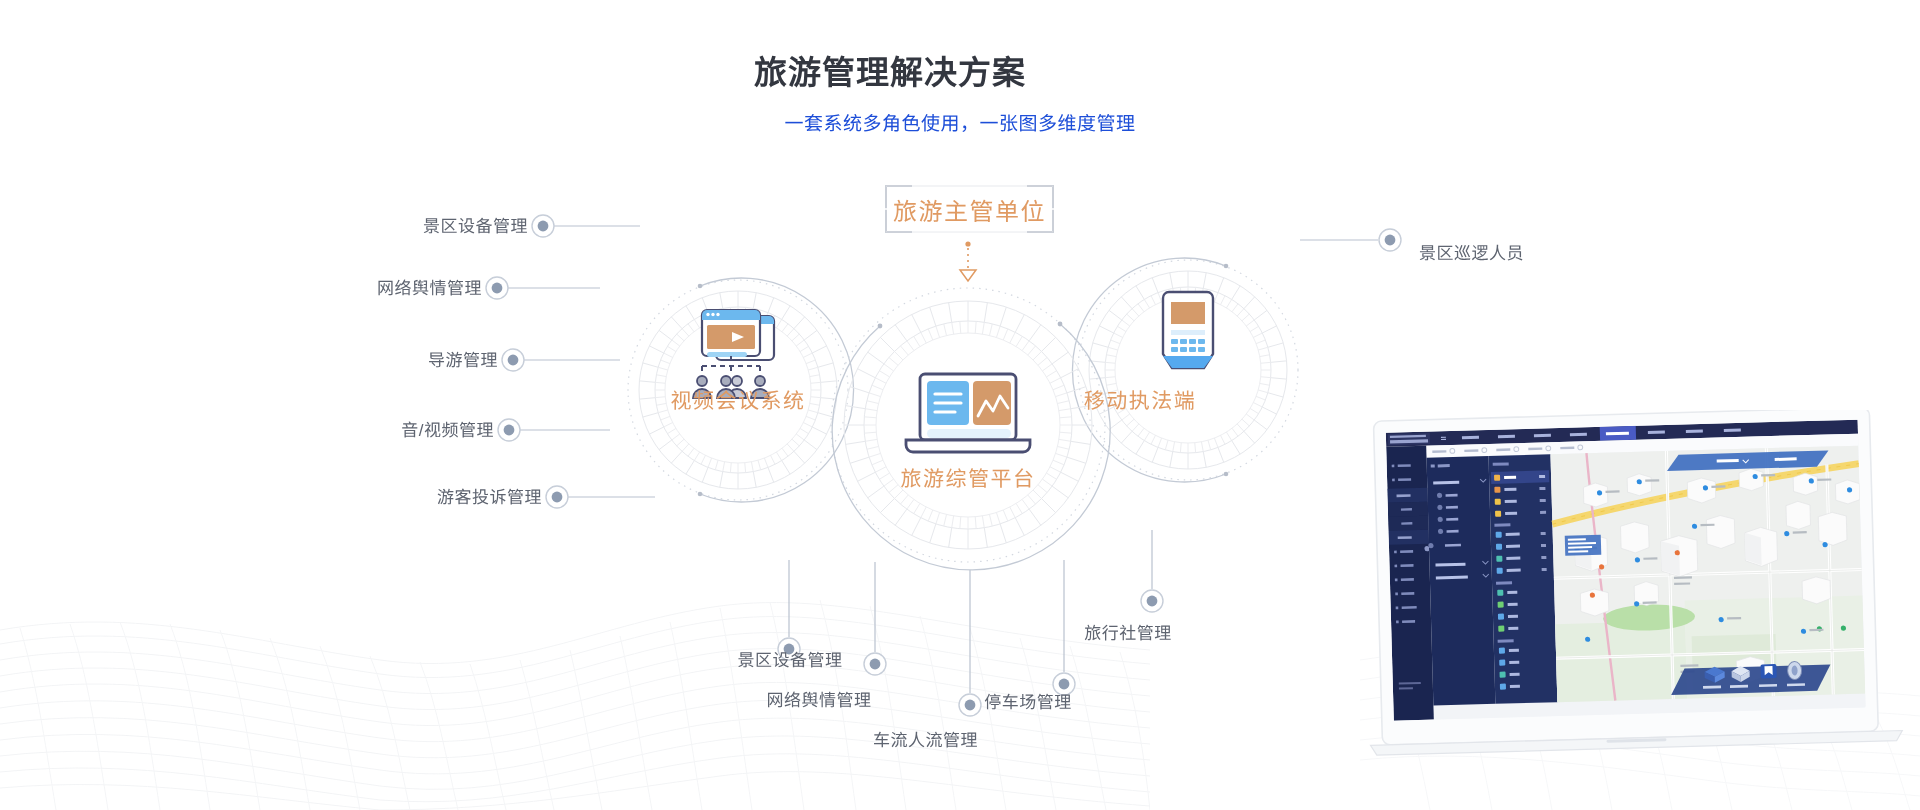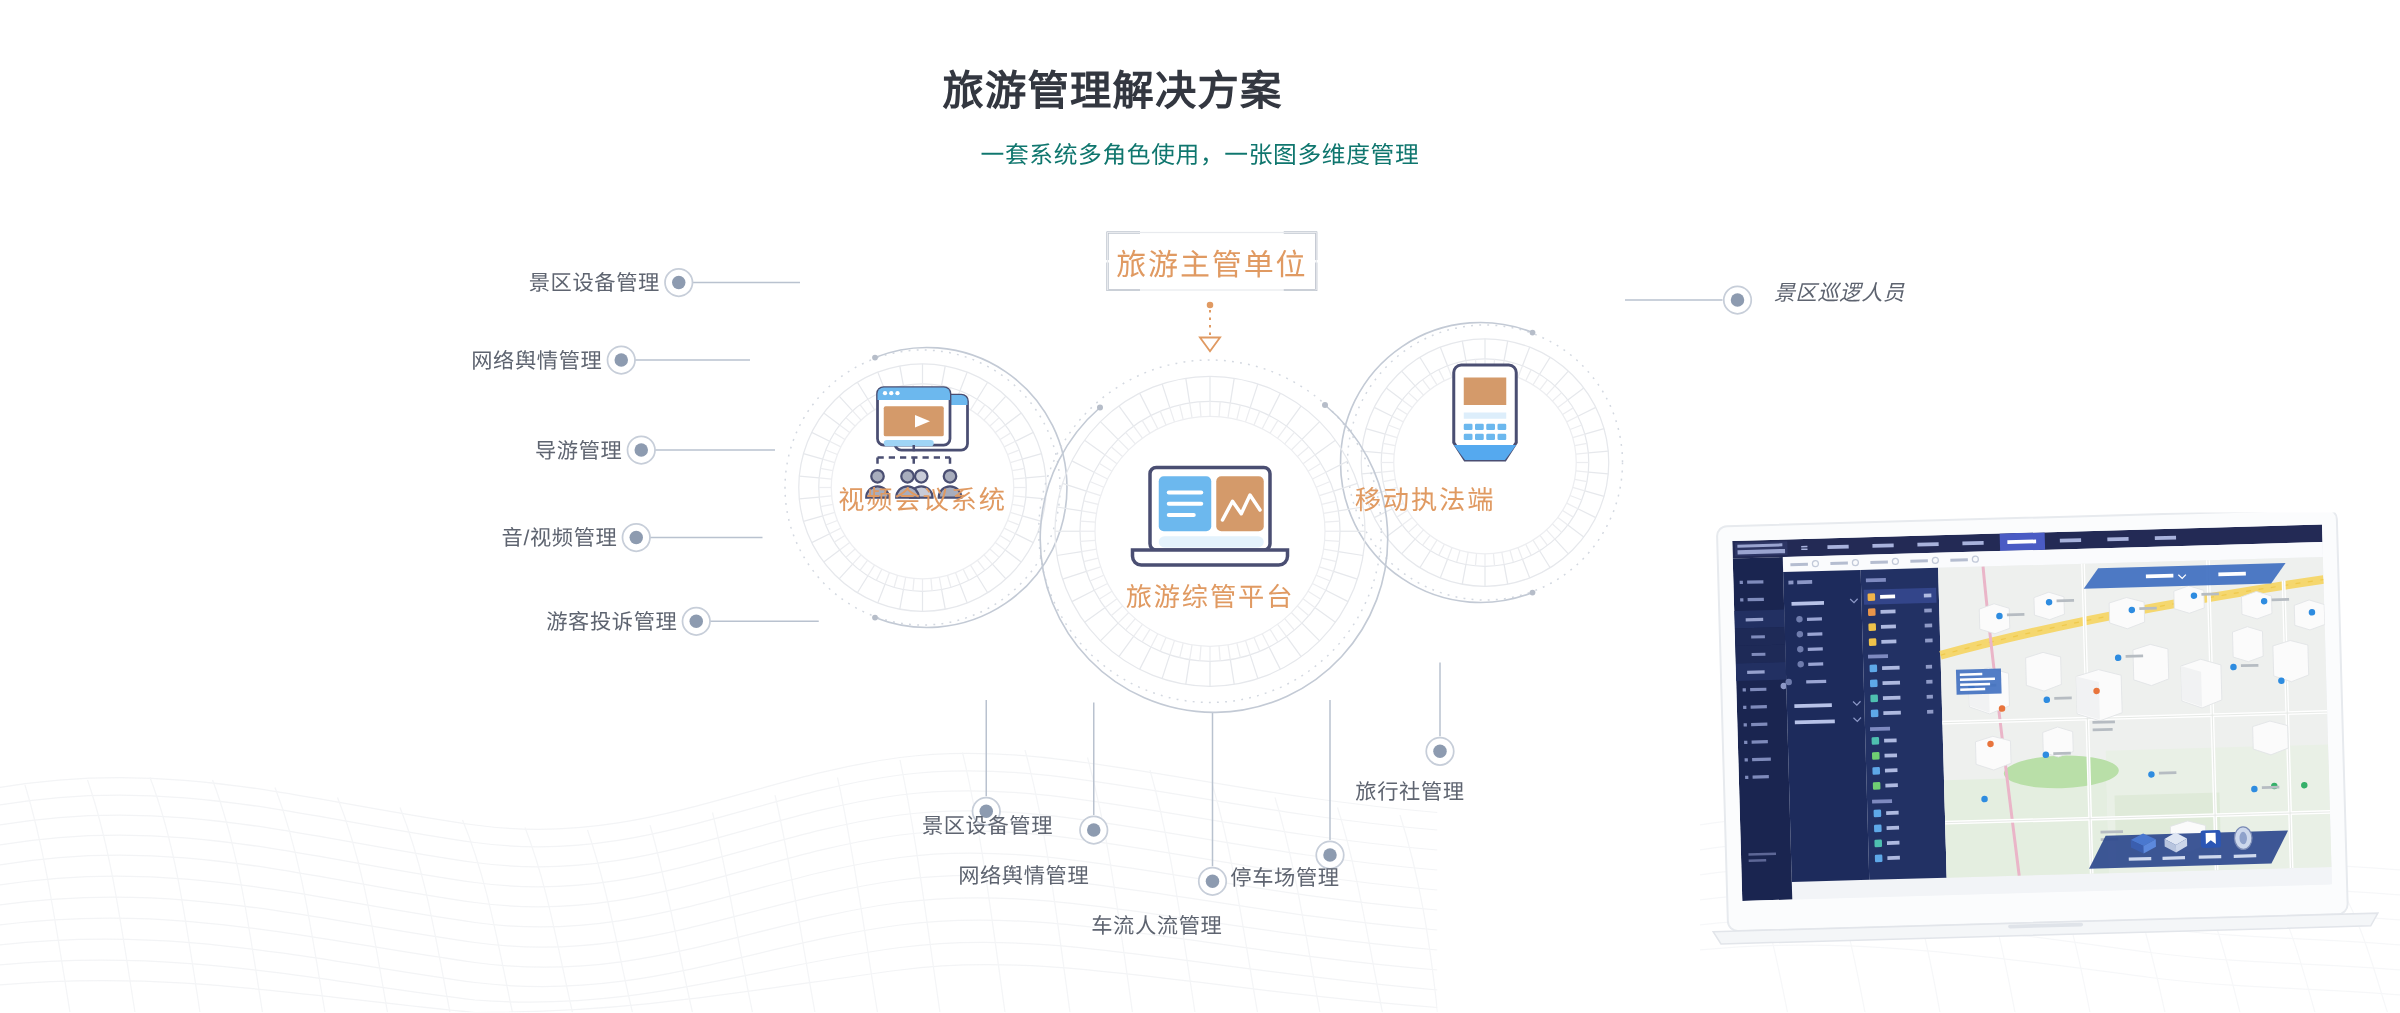--- a/index.html
+++ b/index.html
@@ -18,21 +18,21 @@
   .bg-mesh-r { position:absolute; right:0; bottom:0; width:560px; height:210px;
              opacity:.45; pointer-events:none; }
 
   
   .title {
     position:absolute; left:0; top:46px; width:1780px; text-align:center;
     font-size:33px; font-weight:bold; color:#333740; letter-spacing:1px;
   }
   .subtitle {
     position:absolute; left:0; top:108px; width:1920px; text-align:center;
-    font-size:19px; color:#0f766e; letter-spacing:.5px;
+    font-size:19px; color:#1d4ed8; letter-spacing:.5px;
   }
 
   
   #diagram { position:absolute; left:0; top:0; width:1920px; height:810px; }
 
   
   .lbl {
     position:absolute; font-size:17px; color:#5e6470; white-space:nowrap;
     letter-spacing:.5px; line-height:1;
   }
@@ -617,21 +617,21 @@
     </g>
 
   </svg>
 
   <div class="lbl r" style="left:248px; top:218px; width:280px;">景区设备管理</div>
   <div class="lbl r" style="left:202px; top:280px; width:280px;">网络舆情管理</div>
   <div class="lbl r" style="left:218px; top:352px; width:280px;">导游管理</div>
   <div class="lbl r" style="left:214px; top:422px; width:280px;">音/视频管理</div>
   <div class="lbl r" style="left:262px; top:489px; width:280px;">游客投诉管理</div>
 
-  <div class="lbl" style="left:1419px; top:226px;font-style:italic;">景区巡逻人员</div>
+  <div class="lbl" style="left:1419px; top:245px;">景区巡逻人员</div>
 
   <div class="lbl" style="left:730px; top:652px; width:120px; text-align:center;">景区设备管理</div>
   <div class="lbl" style="left:759px; top:692px; width:120px; text-align:center;">网络舆情管理</div>
   <div class="lbl" style="left:858px; top:732px; width:120px; text-align:right;">车流人流管理</div>
   <div class="lbl" style="left:968px; top:694px; width:120px; text-align:center;">停车场管理</div>
   <div class="lbl" style="left:1048px; top:625px; width:160px; text-align:center;">旅行社管理</div>
 
   <div class="ring-label" style="left:638px; top:390px; width:200px;">视频会议系统</div>
   <div class="ring-label" style="left:868px; top:468px; width:200px;">旅游综管平台</div>
   <div class="ring-label" style="left:1050px; top:390px; width:180px;">移动执法端</div>

